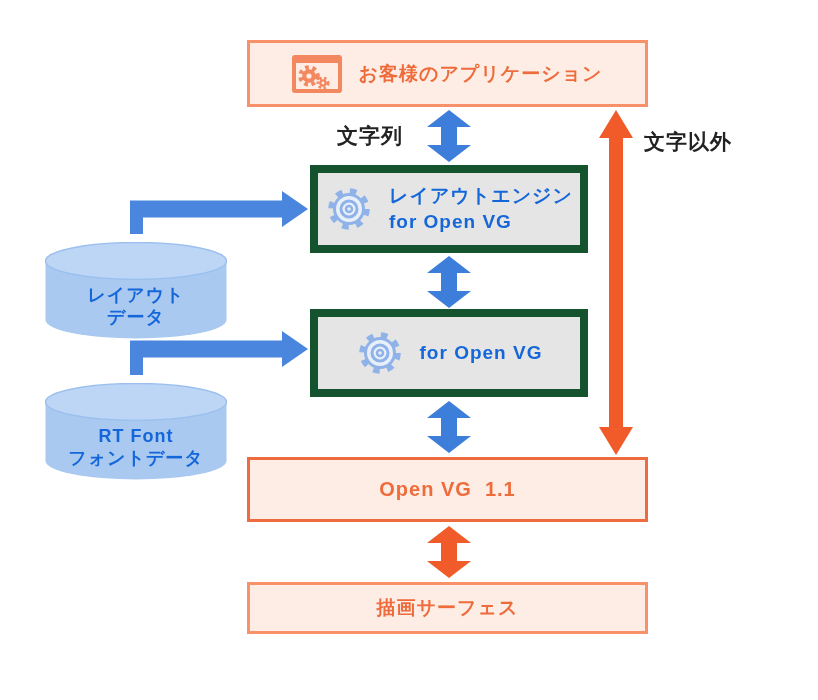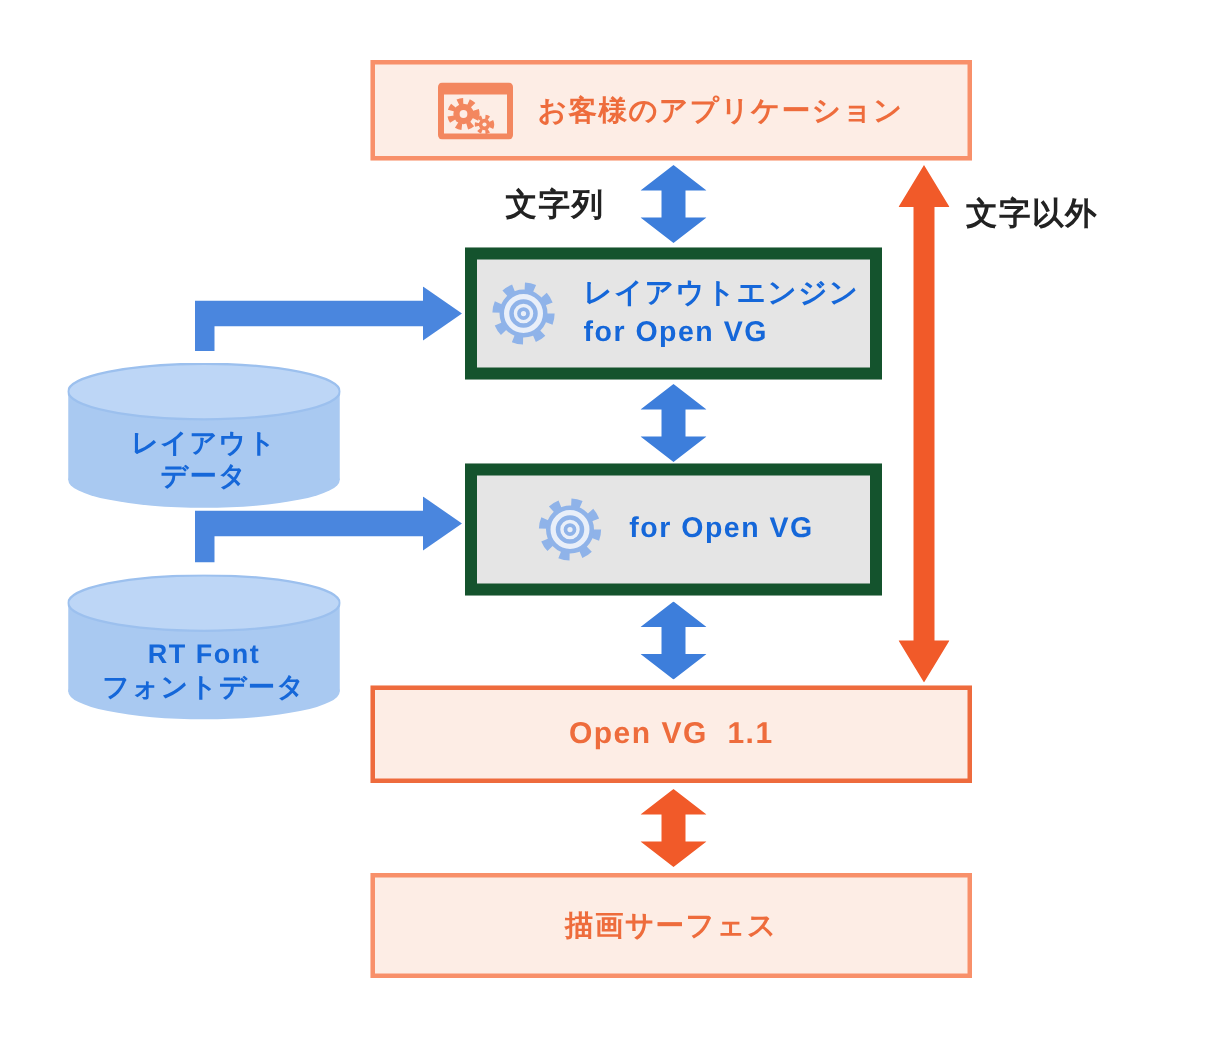--- a/index.html
+++ b/index.html
@@ -143,17 +143,17 @@
   <div class="abs box orange-box deep" style="left:247px;top:457px;width:401px;height:65px;">
     <span class="orange-label" style="font-size:20px;">Open VG  1.1</span>
   </div>
 
   <div class="abs" style="left:427px;top:526px;">
     <svg width="44" height="52" viewBox="0 0 44 52">
       <polygon points="22,0 44,17 30,17 30,35 44,35 22,52 0,35 14,35 14,17 0,17" fill="#F15A29"></polygon>
     </svg>
   </div>
 
-  <div class="abs box orange-box" style="left:247px;top:582px;width:401px;height:70px;">
+  <div class="abs box orange-box" style="left:247px;top:582px;width:401px;height:52px;">
     <span class="orange-label">描画サーフェス</span>
   </div>
 
 </div>
 
 </body></html>

